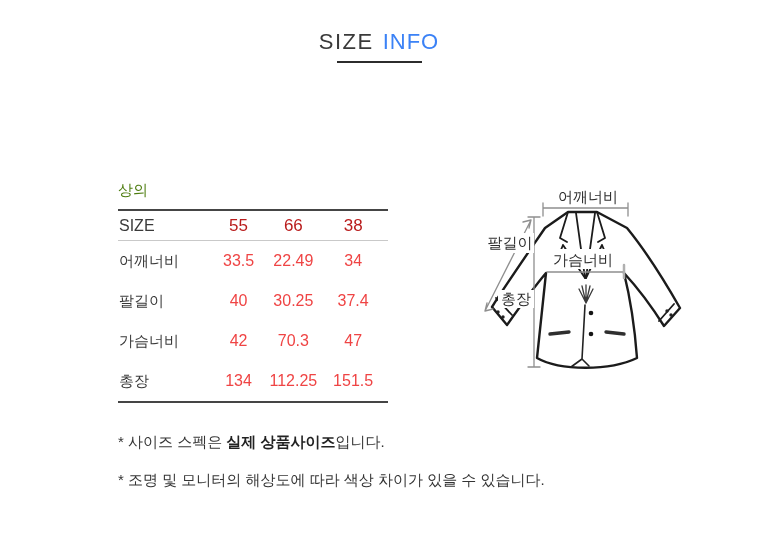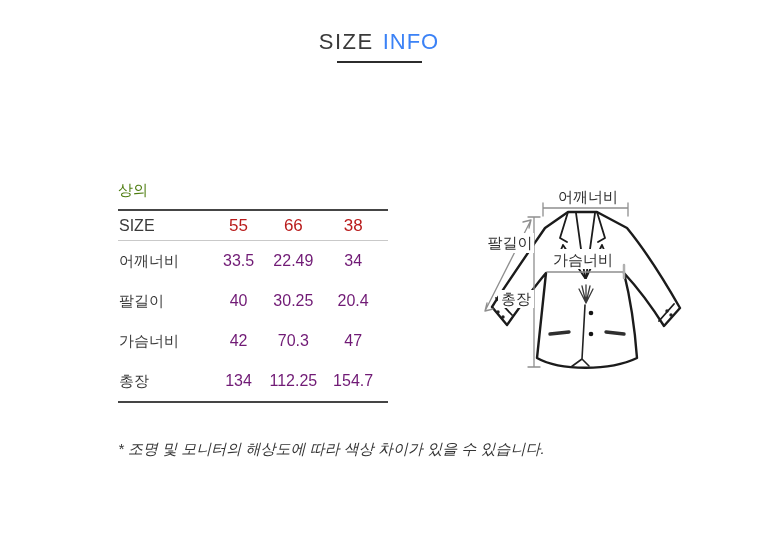--- a/index.html
+++ b/index.html
@@ -37,32 +37,32 @@
     border-top:2px solid #454545;border-bottom:2px solid #454545;
   }
   .trow{display:flex;align-items:center;height:40px;}
   .trow.head{height:29px;border-bottom:1px solid #c9c9c9;}
   .c0{width:90px;text-align:left;font-size:15px;color:#383838;padding-left:1px;}
   .c1{width:60px;text-align:center;}
   .c2{width:50px;text-align:center;}
   .c3{width:70px;text-align:center;}
   .trow.head .c0{font-size:16px;color:#3a3a3a;}
   .trow.head .cval{font-size:17px;color:#b91c1c;}
-  .cval{font-size:16px;color:#701a75;}
+  .cval{font-size:16px;color:#ef4444;}
   
   .diagram{position:absolute;top:165px;left:460px;width:310px;height:260px;}
   .svg-label{font-size:15px;fill:#2d2d2d;font-weight:500;}
   
   .notes{
     position:absolute;top:430px;left:118px;width:560px;
     font-size:15px;color:#343434;line-height:24px;
   }
   .note-line{white-space:nowrap;}
   .note-indent{padding-left:13px;}
-  .note-gap{margin-top:7px;font-style:italic;}
+  .note-gap{margin-top:14px;}
   .bold{font-weight:700;color:#222;}
 </style>
 </head>
 <body>
 
 <div class="page">
 
   <div class="title-wrap">
     <span class="title-size">SIZE</span><span class="title-info">INFO</span>
   </div>
@@ -81,33 +81,33 @@
     <div class="trow">
       <div class="c0">어깨너비</div>
       <div class="c1 cval">33.5</div>
       <div class="c2 cval">22.49</div>
       <div class="c3 cval">34</div>
     </div>
     <div class="trow">
       <div class="c0">팔길이</div>
       <div class="c1 cval">40</div>
       <div class="c2 cval">30.25</div>
-      <div class="c3 cval">20.4</div>
+      <div class="c3 cval">37.4</div>
     </div>
     <div class="trow">
       <div class="c0">가슴너비</div>
       <div class="c1 cval">42</div>
       <div class="c2 cval">70.3</div>
       <div class="c3 cval">47</div>
     </div>
     <div class="trow">
       <div class="c0">총장</div>
       <div class="c1 cval">134</div>
       <div class="c2 cval">112.25</div>
-      <div class="c3 cval">154.7</div>
+      <div class="c3 cval">151.5</div>
     </div>
   </div>
 
   <svg class="diagram" viewBox="0 0 310 260">
 
     <g fill="none" stroke="#1b1b1b" stroke-width="2.4" stroke-linejoin="round" stroke-linecap="round">
       <path fill="#ffffff" d="M 108,47 L 137,47 L 167,63
            C 185,85 208,122 220,143
            L 204,161
            C 192,142 176,121 164,108
@@ -160,16 +160,19 @@
 
     <g text-anchor="middle" class="svg-label">
       <text x="128" y="37">어깨너비</text>
       <text x="50" y="83">팔길이</text>
       <text x="123" y="100">가슴너비</text>
       <text x="56" y="139">총장</text>
     </g>
   </svg>
 
   <div class="notes">
+    <div class="note-line">
+      <span>* 사이즈 스펙은 </span><span class="bold">실제 상품사이즈</span><span>입니다.</span>
+    </div>
     <div class="note-line note-gap">* 조명 및 모니터의 해상도에 따라 색상 차이가 있을 수 있습니다.</div>
   </div>
 
 </div>
 
 </body></html>

